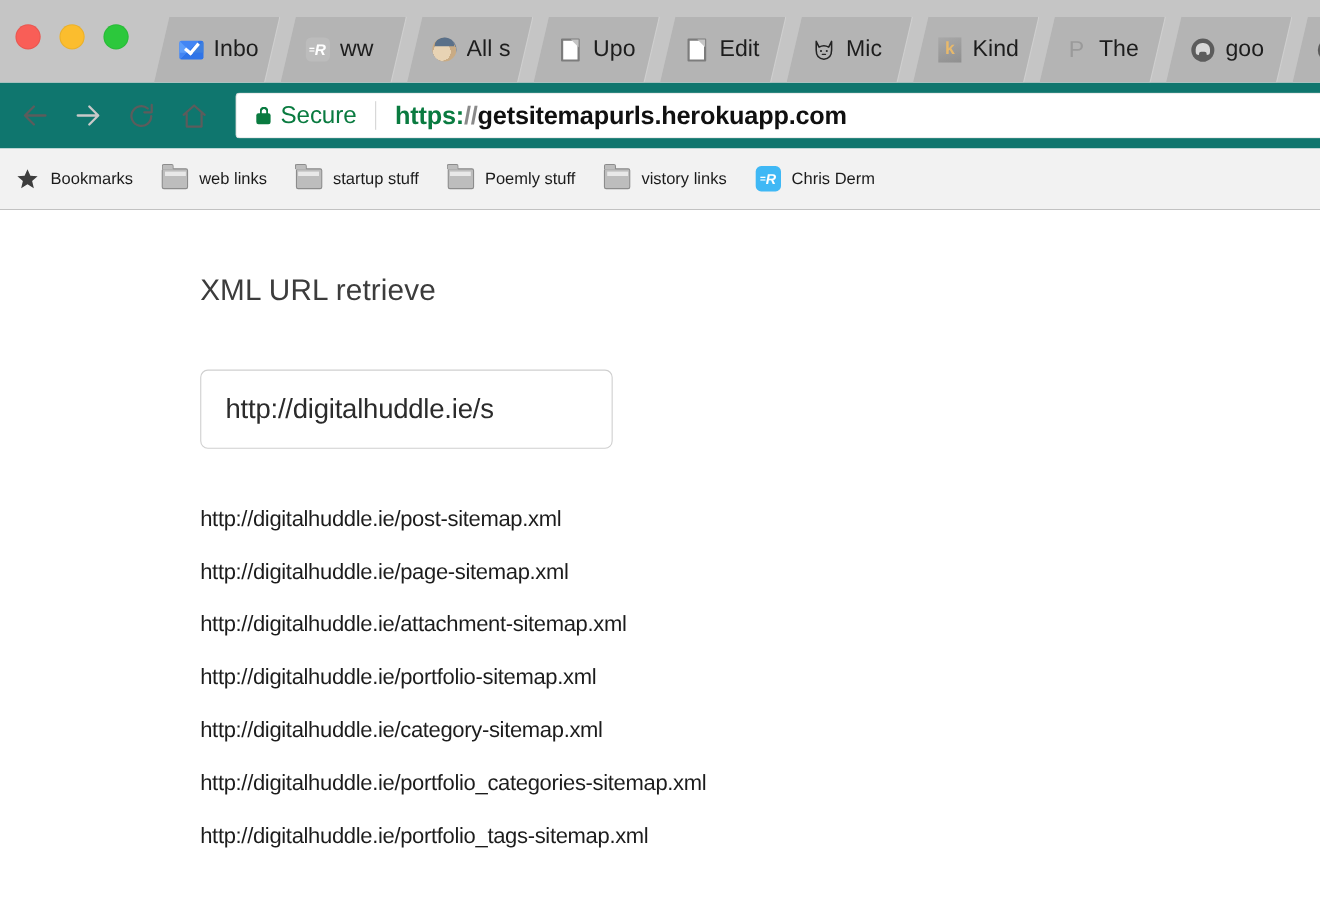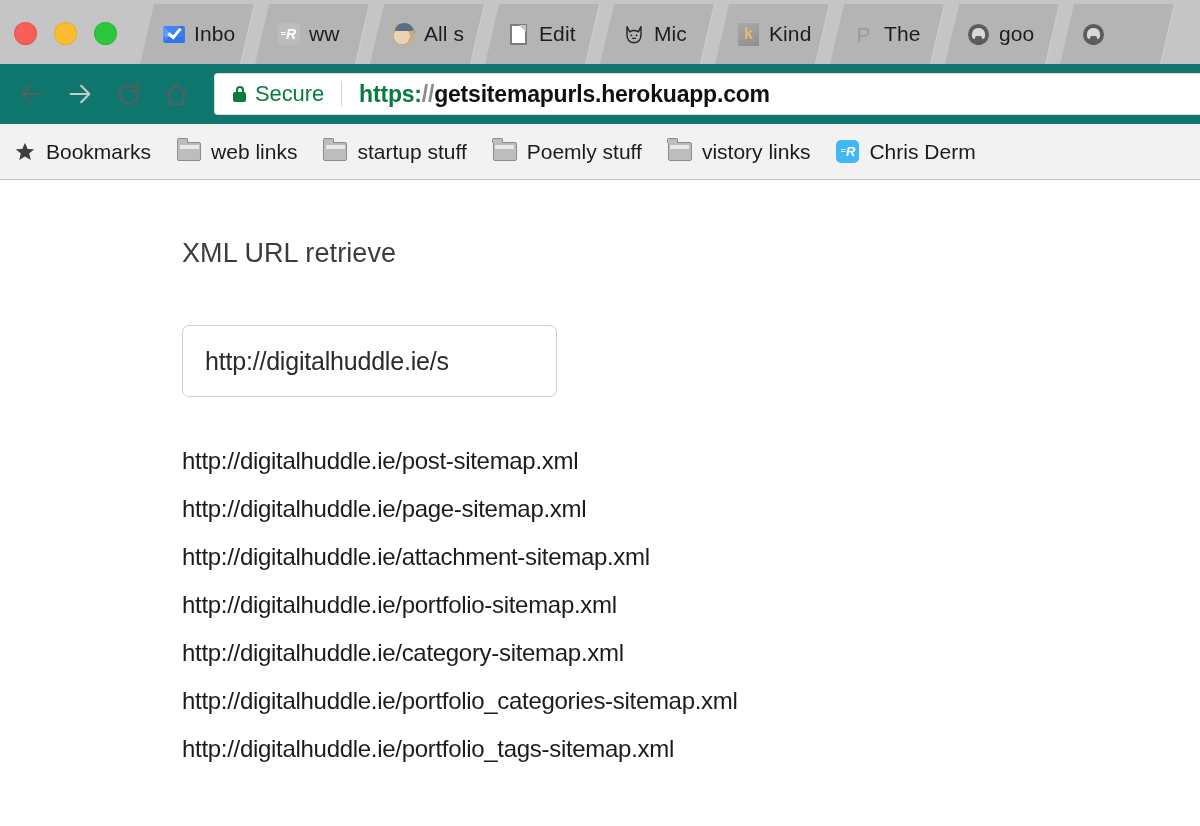--- a/index.html
+++ b/index.html
@@ -19,21 +19,21 @@
   .browser {
     width: 1200px;
     height: 826px;
     display: flex;
     flex-direction: column;
     position: relative;
   }
 
   
   .tabstrip {
-    height: 64px;
+    height: 75px;
     background: #c5c5c5;
     position: relative;
     display: flex;
     align-items: flex-end;
     overflow: hidden;
     flex: 0 0 auto;
     padding-left: 32px;
   }
   .traffic-lights {
     position: absolute;
@@ -330,21 +330,21 @@
     white-space: nowrap;
   }
   .bm {
     display: flex;
     align-items: center;
     gap: 10px;
     margin-right: 26px;
     flex: 0 0 auto;
   }
   .bm-label {
-    font-size: 21px;
+    font-size: 15px;
     color: #1b1b1b;
     white-space: nowrap;
   }
   .ico-star {
     width: 22px; height: 21px;
     flex: 0 0 22px;
   }
   .ico-folder {
     width: 24px;
     height: 19px;
@@ -446,21 +446,21 @@
     letter-spacing: 1.6px;
     text-transform: uppercase;
     cursor: pointer;
   }
   .results {
     list-style: none;
     margin: 0;
     padding: 0;
   }
   .results li {
-    font-size: 24px;
+    font-size: 20px;
     color: #1c1c1c;
     line-height: 48px;
     letter-spacing: -.3px;
     white-space: nowrap;
   }
 </style>
 </head>
 <body>
 
 <div class="browser">
@@ -490,20 +490,29 @@
             <span class="tab-title">ww</span>
           </div>
         </div>
         <div class="tab">
           <div class="tab-bg"></div>
           <div class="tab-inner">
             <span class="tab-favicon">
               <span class="fav-chimp"></span>
             </span>
             <span class="tab-title">All s</span>
+          </div>
+        </div>
+        <div class="tab">
+          <div class="tab-bg"></div>
+          <div class="tab-inner">
+            <span class="tab-favicon">
+              <span class="fav-doc"></span>
+            </span>
+            <span class="tab-title">Upo</span>
           </div>
         </div>
         <div class="tab">
           <div class="tab-bg"></div>
           <div class="tab-inner">
             <span class="tab-favicon">
               <span class="fav-doc"></span>
             </span>
             <span class="tab-title">Edit</span>
           </div>

